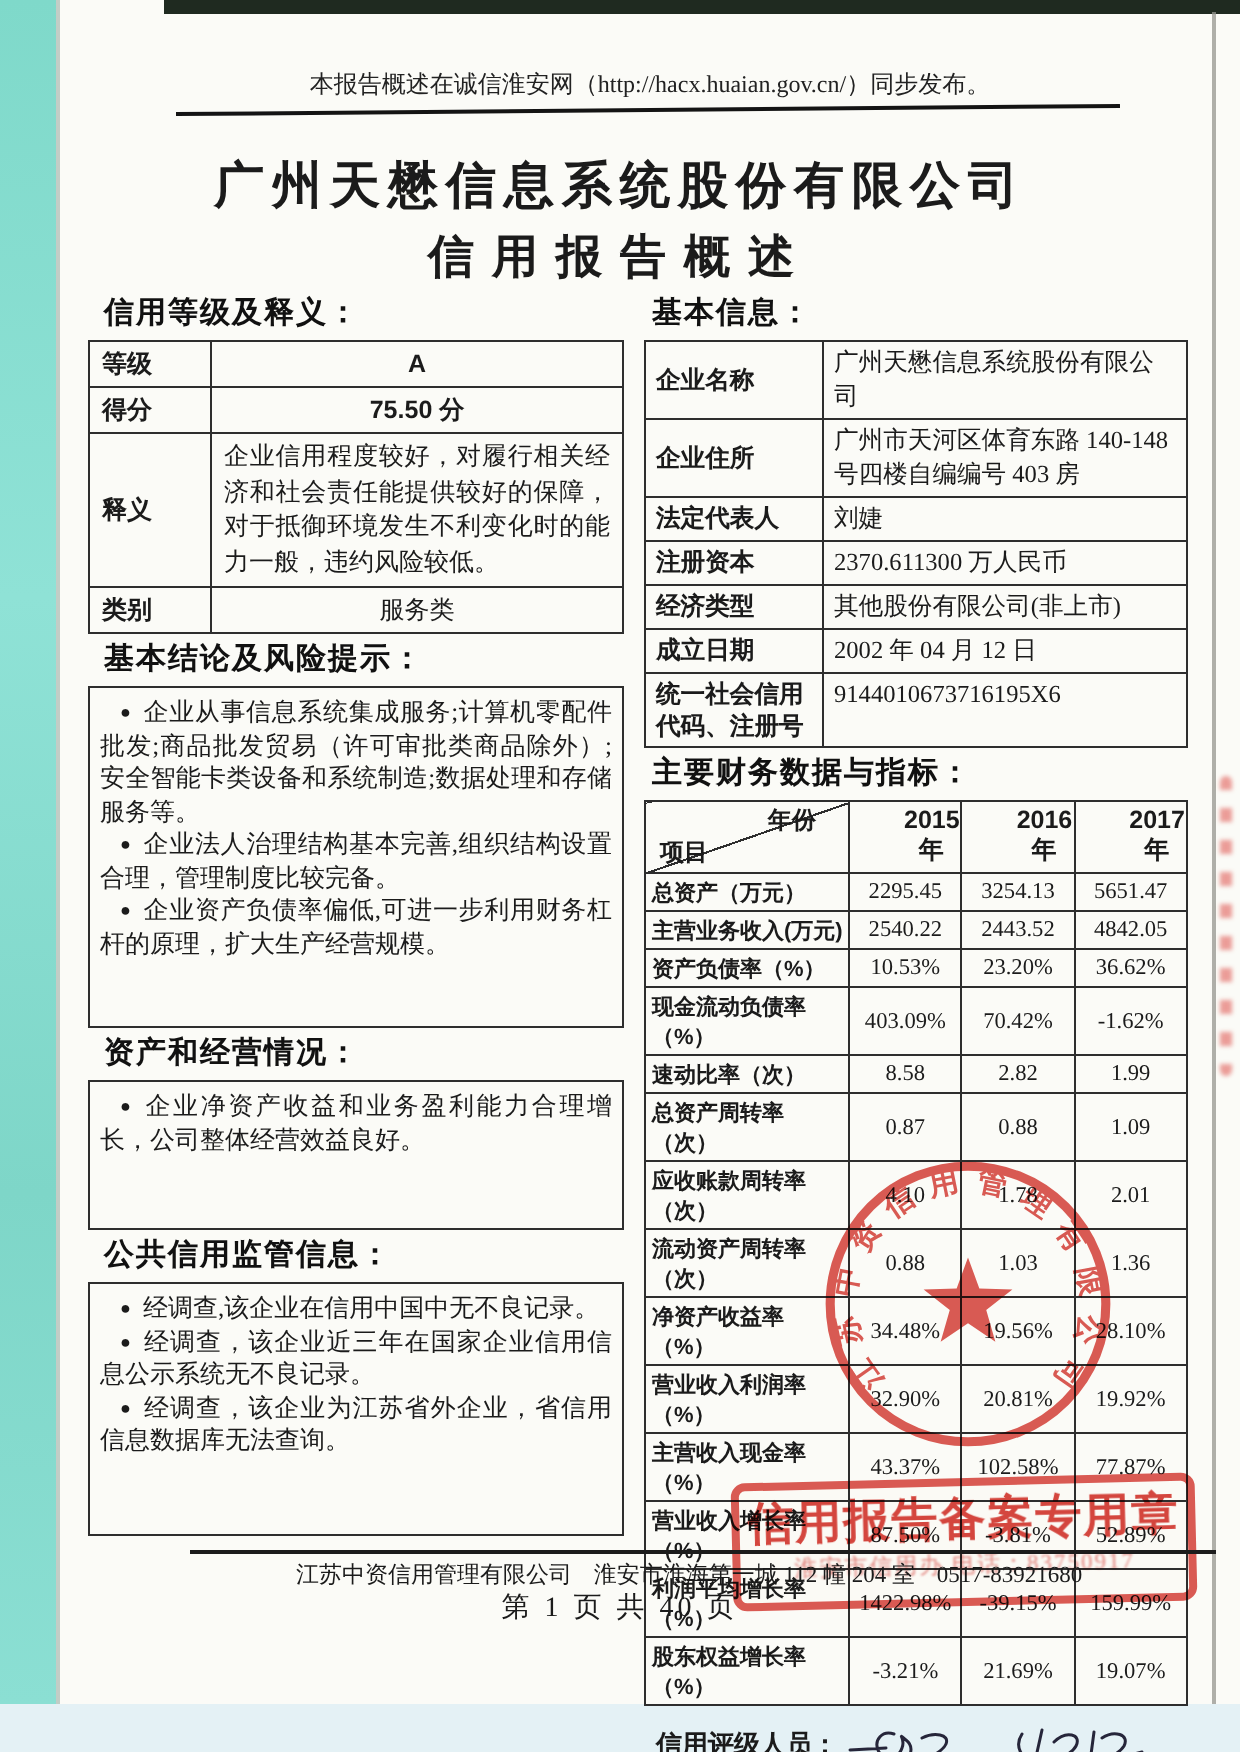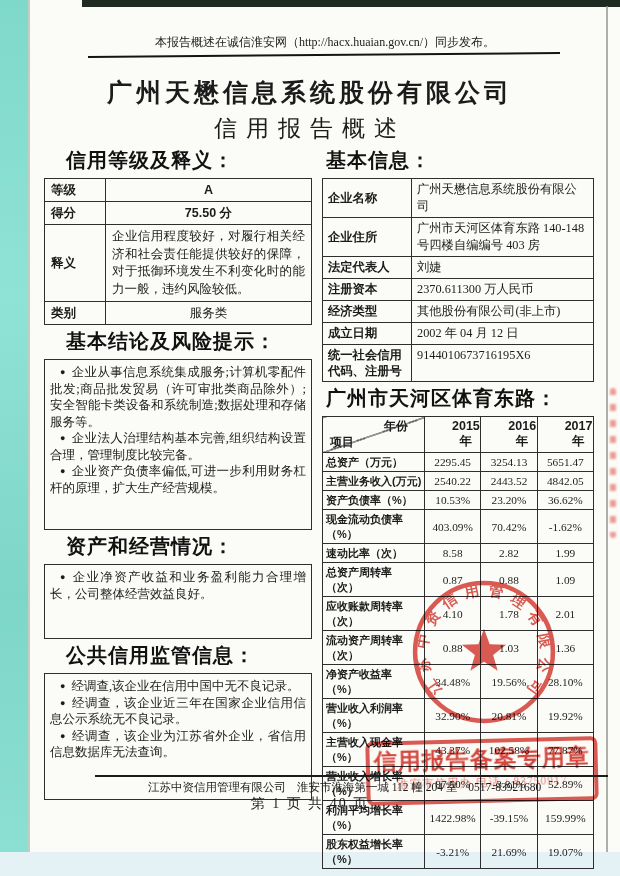--- a/index.html
+++ b/index.html
@@ -18,26 +18,26 @@
   .right-edge{position:absolute;left:606px;top:6px;width:2px;height:846px;background:#96968f;opacity:.75;}
   .bleed-marks{position:absolute;left:610px;top:388px;width:6px;height:150px;border-radius:3px;
     background:repeating-linear-gradient(180deg,rgba(219,62,56,.5) 0 7px,transparent 7px 16px);
     filter:blur(1.1px);}
   
   .notice{position:absolute;left:88px;top:34px;width:474px;text-align:center;font-size:12px;color:#222;}
   .notice-rule{position:absolute;left:88px;top:54px;width:472px;height:2px;background:#141414;transform:rotate(-0.5deg);}
   .title1{position:absolute;left:20px;top:76px;width:580px;text-align:center;
     font-size:25px;font-weight:bold;letter-spacing:4px;}
   .title2{position:absolute;left:20px;top:113px;width:580px;text-align:center;
-    font-size:23px;font-weight:normal;letter-spacing:9px;}
+    font-size:23px;font-weight:bold;letter-spacing:9px;}
   
   .col-left{position:absolute;left:44px;top:144px;width:268px;}
   .col-right{position:absolute;left:322px;top:144px;width:272px;}
   .sec-h{font-family:"Liberation Sans","DejaVu Sans",sans-serif;font-weight:bold;
-    font-size:20px;letter-spacing:1px;margin:3px 0 4px 22px;color:#111;}
+    font-size:15px;letter-spacing:1px;margin:3px 0 4px 8px;color:#111;}
   .col-right .sec-h{margin-left:4px;}
   
   .box{border:1.6px solid #2e2e2e;padding:4px 5px 5px 5px;font-size:12.5px;line-height:16.5px;
     text-align:justify;margin-bottom:2px;}
   .li{text-indent:10px;}
   .dot{font-size:9px;vertical-align:1px;margin-right:6px;}
   .risk-b{font-weight:bold;}
   
   table{border-collapse:collapse;width:100%;table-layout:fixed;}
   td{border:1.3px solid #2e2e2e;vertical-align:middle;}
@@ -168,21 +168,21 @@
       <td class="lbl">成立日期</td>
       <td>2002 年 04 月 12 日</td>
     </tr>
     <tr>
       <td class="lbl code-lbl">统一社会信用代码、注册号</td>
       <td style="vertical-align:top;padding-top:3px;">9144010673716195X6</td>
     </tr>
   </tbody>
     </table>
 
-  <div class="sec-h">广州市天河区体育东路：</div>
+  <div class="sec-h">主要财务数据与指标：</div>
   <table class="fin">
     <tbody>
         <tr>
       <td class="lbl diag">
         <span class="d-top">年份</span>
         <span class="d-bot">项目</span>
       </td>
       <td class="yr">2015 年</td>
       <td class="yr">2016 年</td>
       <td class="yr">2017 年</td>

